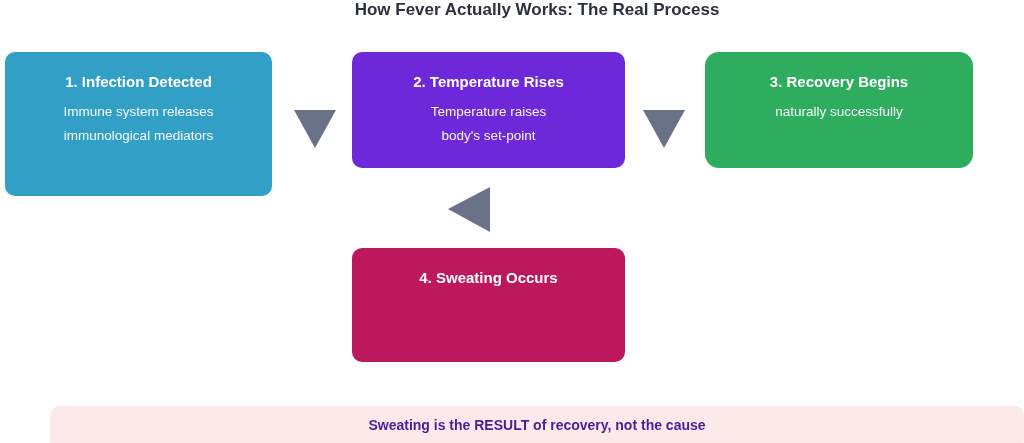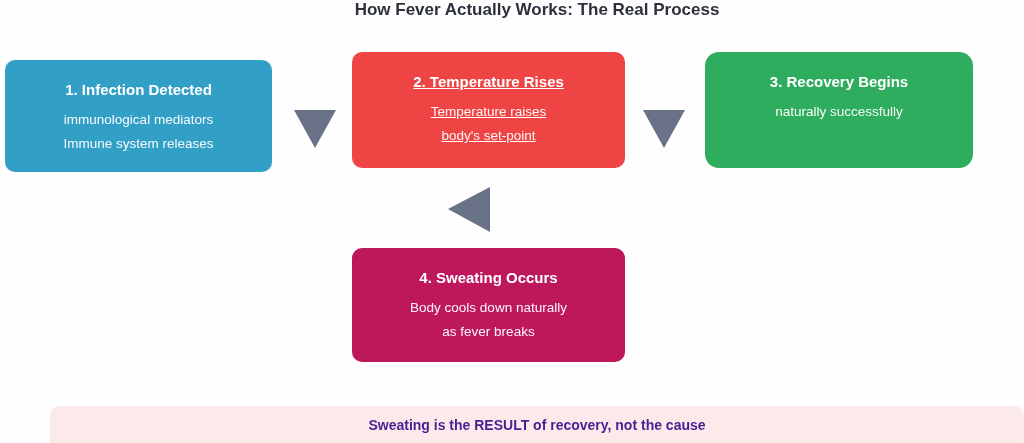--- a/index.html
+++ b/index.html
@@ -37,21 +37,21 @@
     line-height: 20px;
     color: #ffffff;
   }
   .step-body {
     margin-top: 8px;
     font-size: 13.5px;
     line-height: 24px;
     color: rgba(255,255,255,0.96);
   }
 
-  .step1 { left: 5px;   top: 52px;  width: 267px; height: 112px; margin-top: 8px; }
+  .step1 { left: 5px;   top: 52px;  width: 267px; height: 144px; }
   .step2 { left: 352px; top: 52px;  width: 273px; height: 116px; }
   .step3 { left: 705px; top: 52px;  width: 268px; height: 116px; border-radius: 14px; }
   .step4 { left: 352px; top: 248px; width: 273px; height: 114px; }
 
   .arrow-down {
     position: absolute;
     width: 0; height: 0;
     border-left: 21px solid transparent;
     border-right: 21px solid transparent;
     border-top: 38px solid #6a7288;
@@ -89,51 +89,47 @@
 </head>
 <body>
 
 <div class="canvas">
 
   <div class="title">How Fever Actually Works: The Real Process</div>
 
   <div class="step step1" style="background: rgb(50, 160, 198);">
     <div class="step-title">1. Infection Detected</div>
     <div class="step-body">
+      <div>Immune system releases</div>
       <div>immunological mediators</div>
-      <div>Immune system releases</div>
     </div>
   </div>
 
   <div class="arrow-down a1"></div>
 
-  <div class="step step2" style="background: #ef4444; text-decoration: underline;">
+  <div class="step step2" style="background: #6d28d9;">
     <div class="step-title">2. Temperature Rises</div>
     <div class="step-body">
       <div>Temperature raises</div>
       <div>body's set-point</div>
     </div>
   </div>
 
   <div class="arrow-down a2"></div>
 
   <div class="step step3" style="background: rgb(46, 173, 94);">
     <div class="step-title">3. Recovery Begins</div>
     <div class="step-body">
       <div>naturally successfully</div>
     </div>
   </div>
 
   <div class="arrow-left"></div>
 
   <div class="step step4" style="background: #be185d;">
     <div class="step-title">4. Sweating Occurs</div>
-    <div class="step-body">
-      <div>Body cools down naturally</div>
-      <div>as fever breaks</div>
-    </div>
   </div>
 
   <div class="banner">
     <span>Sweating is the RESULT of recovery, not the cause</span>
   </div>
 
 </div>
 
 </body></html>

